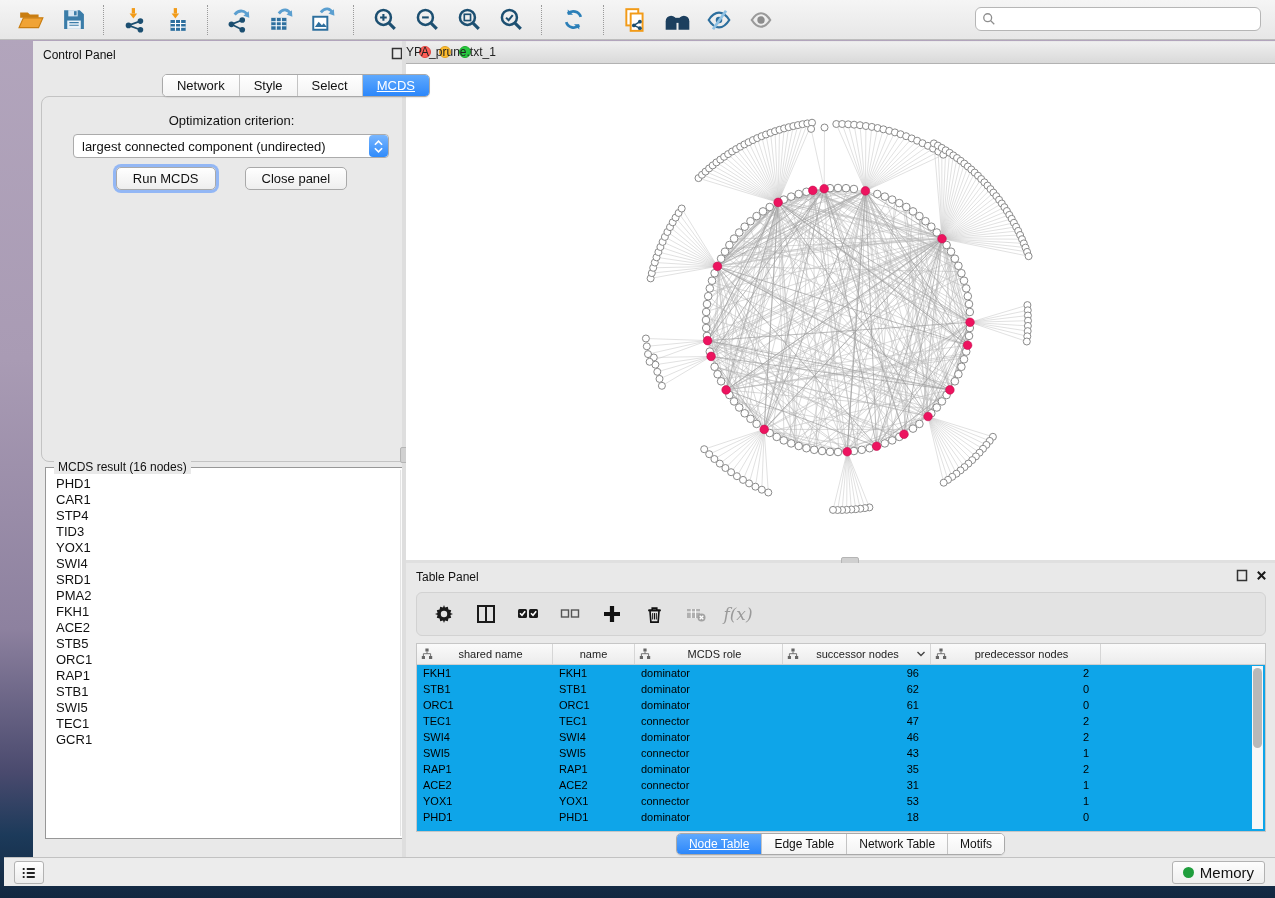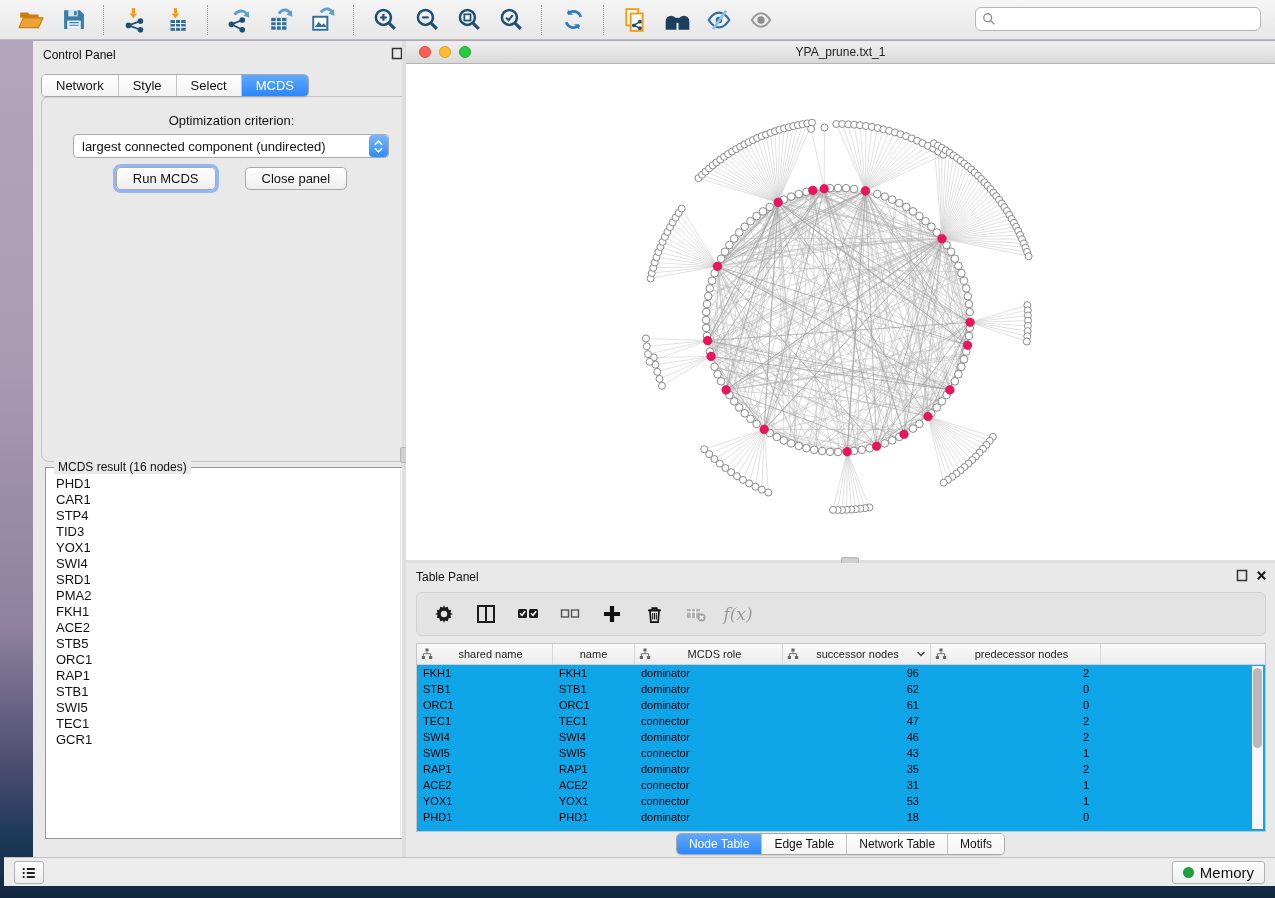--- a/index.html
+++ b/index.html
@@ -14,25 +14,25 @@
   .tb-sep{width:1px;height:30px;border-left:1px dotted #9a9a9a;margin:0 9px;flex:0 0 auto;}
   .searchbox{position:absolute;right:14px;top:7px;width:286px;height:24px;background:#fff;
     border:1px solid #b6b6b6;border-radius:6px;display:flex;align-items:center;padding:0 6px;box-sizing:border-box;}
   .searchbox input{border:none;outline:none;flex:1;font:12px "Liberation Sans",sans-serif;background:transparent;}
   
   .cp{position:absolute;left:14px;top:41px;width:398px;bottom:40px;background:#e9e9e9;border-right:1px solid #b0b0b0;box-sizing:border-box;margin-left:19px;}
   .panel-head{position:absolute;left:0;top:0;right:0;height:26px;}
   .panel-title{position:absolute;left:10px;top:7px;font-size:12px;color:#111;}
   .win-btns{position:absolute;right:8px;top:6px;display:flex;gap:8px;align-items:center;}
   .cp-body{position:absolute;left:8px;right:8px;top:55px;height:364px;border:1px solid #c3c3c3;border-radius:8px;background:#e9e9e9;}
-  .seg-tabs{position:absolute;top:33px;left:0;right:0;display:flex;justify-content:flex-start;z-index:2;padding-left:8px;}
+  .seg-tabs{position:absolute;top:33px;left:0;right:0;display:flex;justify-content:flex-end;z-index:2;padding-left:8px;}
   .seg{display:inline-flex;border:1px solid #a9a9a9;border-radius:5px;overflow:hidden;background:#fff;box-shadow:0 1px 1px rgba(0,0,0,.08);}
   .seg > div{padding:3px 14px;font-size:13px;color:#111;border-left:1px solid #c4c4c4;cursor:pointer;background:linear-gradient(#fff,#f3f3f3);}
   .seg > div:first-child{border-left:none;}
-  .seg > div.active{background:linear-gradient(#5fa9fd,#2c87fb);color:#fff;}
+  .seg > div.active{background:linear-gradient(#5fa9fd,#2c87fb);color:#fff;text-decoration:underline;}
   .opt-label{position:absolute;left:0;right:0;top:72px;text-align:center;font-size:13px;color:#111;}
   .dropdown{position:absolute;left:40px;top:93px;width:316px;height:24px;background:#fff;border:1px solid #ababab;
     border-radius:4px;display:flex;align-items:center;box-sizing:border-box;cursor:pointer;}
   .dropdown .dd-text{flex:1;font-size:13px;padding-left:8px;color:#111;white-space:nowrap;overflow:hidden;}
   .dd-step{width:19px;height:22px;margin-right:0;border-radius:4px;background:linear-gradient(#79b6fe,#2f8bfb);
     display:flex;flex-direction:column;align-items:center;justify-content:center;gap:1px;}
   .btn-row{position:absolute;left:0;right:0;top:126px;display:flex;justify-content:center;gap:29px;}
   .mac-btn{font-size:13px;color:#111;background:linear-gradient(#fff,#eee);border:1px solid #a9a9a9;border-radius:5px;
     padding:3px 16px;cursor:pointer;}
   .mac-btn.focused{box-shadow:0 0 0 3px rgba(90,150,254,.6);}
@@ -42,21 +42,21 @@
   .result-list div{font-size:13px;line-height:16px;color:#111;cursor:default;}
   .result-scroll{position:absolute;top:2px;bottom:2px;right:2px;width:13px;background:#fbfbfb;border-left:1px solid #e4e4e4;}
   
   .vsplit{position:absolute;left:402px;top:41px;width:4px;bottom:40px;background:#dedede;}
   .vsplit .grip{position:absolute;top:406px;left:-2px;width:8px;height:14px;background:#d0d0d0;border:1px solid #b5b5b5;border-radius:2px;cursor:col-resize;}
   
   .right{position:absolute;left:406px;top:41px;right:0;bottom:40px;background:#e9e9e9;}
   .netwin{position:absolute;left:0;top:1px;right:0;height:518px;}
   .titlebar{height:21px;background:linear-gradient(#efefef,#d9d9d9);border-bottom:1px solid #b2b2b2;position:relative;}
   .tl{position:absolute;top:4px;width:12px;height:12px;border-radius:50%;cursor:pointer;}
-  .net-title{position:absolute;left:0;right:0;top:3px;text-align:center;font-size:12px;color:#222;}
+  .net-title{position:absolute;left:0;right:0;top:3px;text-align:left;font-size:12px;color:#222;}
   .canvas{position:absolute;left:0;top:22px;right:0;bottom:0;background:#fff;cursor:default;}
   .hsplit{position:absolute;left:0;top:519px;right:0;height:3px;background:#e0e0e0;}
   .hsplit .grip{position:absolute;left:50%;top:-3px;width:16px;height:8px;background:#d0d0d0;border:1px solid #b5b5b5;border-radius:2px;cursor:row-resize;}
   
   .tp{position:absolute;left:0;top:522px;right:0;bottom:0;background:#e9e9e9;}
   .tp-toolbar{position:absolute;left:10px;right:9px;top:29px;height:44px;background:#e3e3e3;border:1px solid #d2d2d2;
     border-radius:6px;display:flex;align-items:center;gap:20px;padding:4px 16px;box-sizing:border-box;}
   .tp-ic{width:22px;height:22px;display:flex;align-items:center;justify-content:center;cursor:pointer;}
   .tp-ic.disabled{cursor:default;}
   .fx{font-family:"DejaVu Serif","Liberation Serif",serif;font-style:italic;font-size:17px;color:#9a9a9a;}

